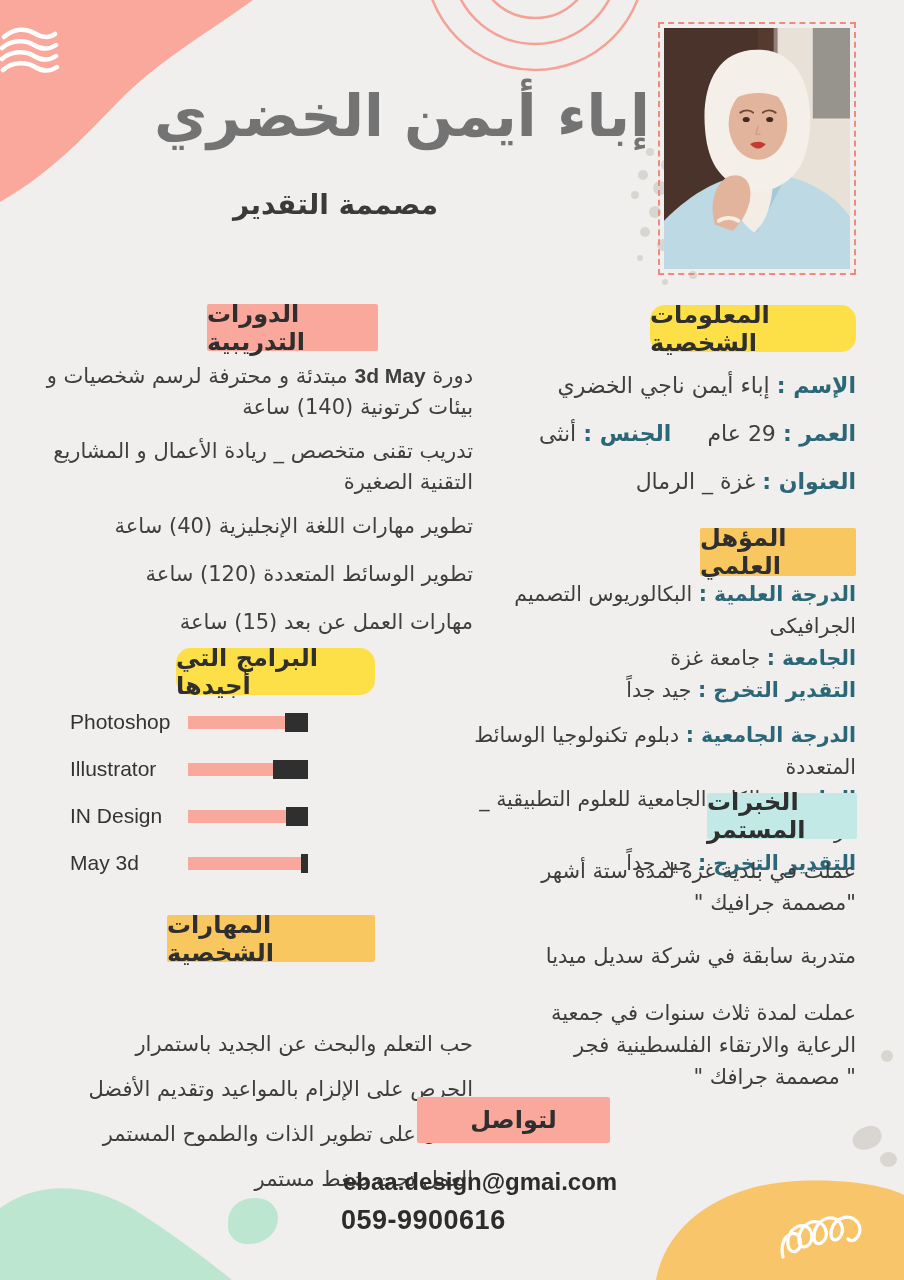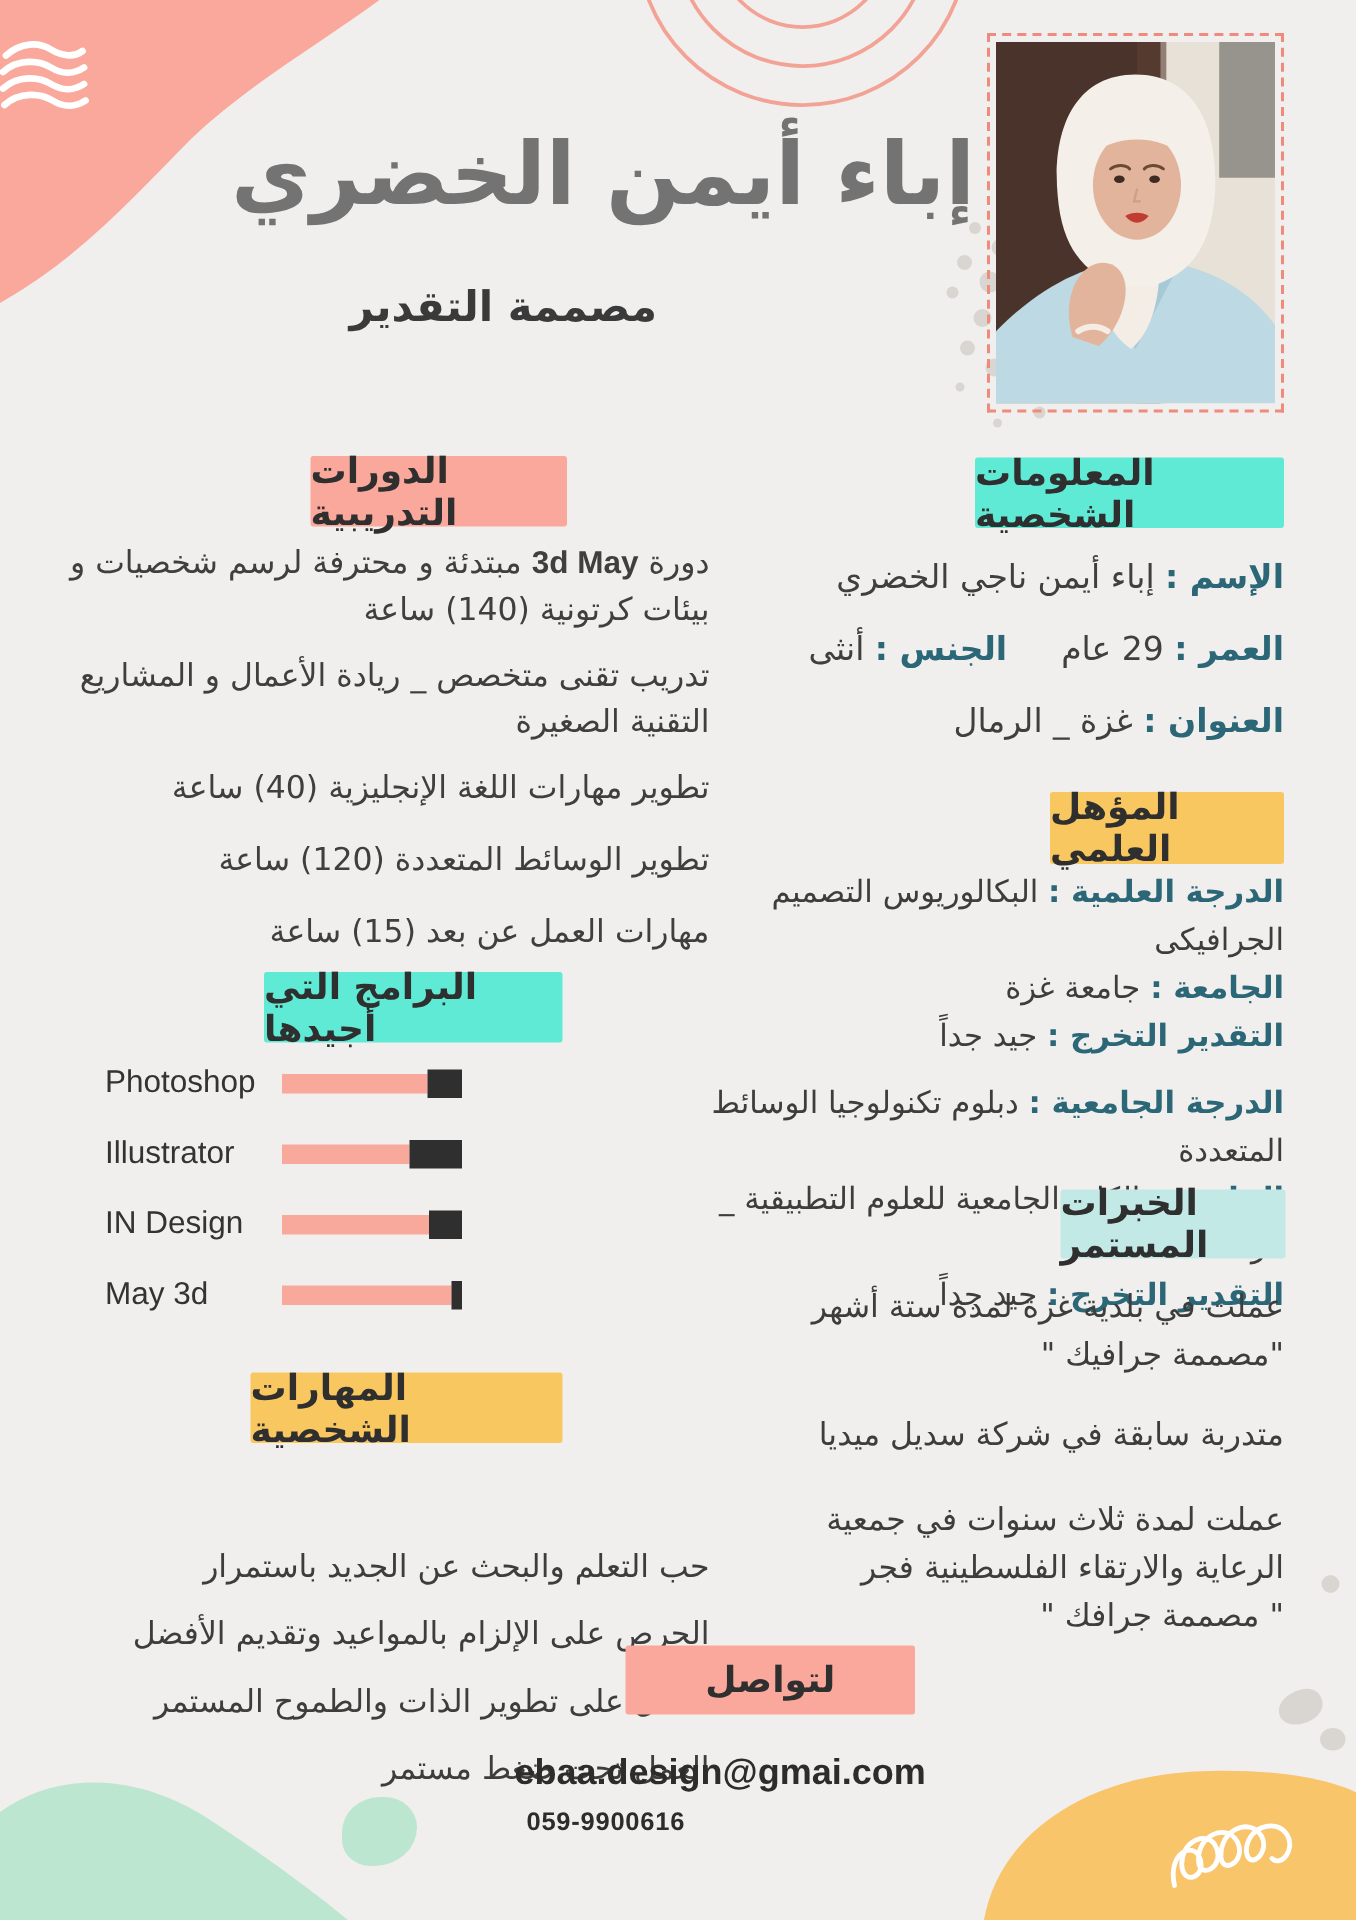--- a/index.html
+++ b/index.html
@@ -9,21 +9,21 @@
     background:#f0efed;overflow:hidden;
     font-family:"DejaVu Sans",sans-serif;color:#3d3d3d;
   }
   .abs{position:absolute;}
   
   .sec-h{
     position:absolute;display:flex;align-items:center;justify-content:center;
     font-weight:bold;font-size:24px;color:#2f2f2f;border-radius:2px;
   }
   .h-pink{background:#f9a89b;}
-  .h-gray{background:#5eead4;}
+  .h-gray{background:#fde047;border-radius:15px;}
   .h-yellow{background:#f9c75f;}
   .h-cyan{background:#c3e9e7;}
   
   .rtl{direction:rtl;text-align:right;}
   .name-title{font-size:58px;font-weight:bold;color:#737373;line-height:1.2;white-space:nowrap;}
   .job-title{font-size:28px;font-weight:bold;color:#3a3a3a;}
   .body-txt{font-size:21px;line-height:31px;color:#3f3f3f;}
   .lbl{color:#2b6777;font-weight:bold;}
   .info-row{margin-bottom:17px;}
   .edu-row{line-height:32px;font-size:20.5px;}
@@ -251,15 +251,15 @@
       <div>عملت لمدة ثلاث سنوات في جمعية</div>
       <div>الرعاية والارتقاء الفلسطينية فجر</div>
       <div>" مصممة جرافك "</div>
     </div>
   </div>
 
   <div class="sec-h h-pink" style="left:417px;top:1097px;width:193px;height:46px;">
     <span>لتواصل</span>
   </div>
   <div class="abs contact-line" style="left:343px;top:1168px;width:340px;font-size:24px;">ebaa.design@gmai.com</div>
-  <div class="abs contact-line" style="left:351px;top:1205px;width:340px;font-size:17px;letter-spacing:0.5px;">059-9900616</div>
+  <div class="abs contact-line" style="left:341px;top:1205px;width:340px;font-size:27px;letter-spacing:0.5px;">059-9900616</div>
 
 </div>
 
 </body></html>

